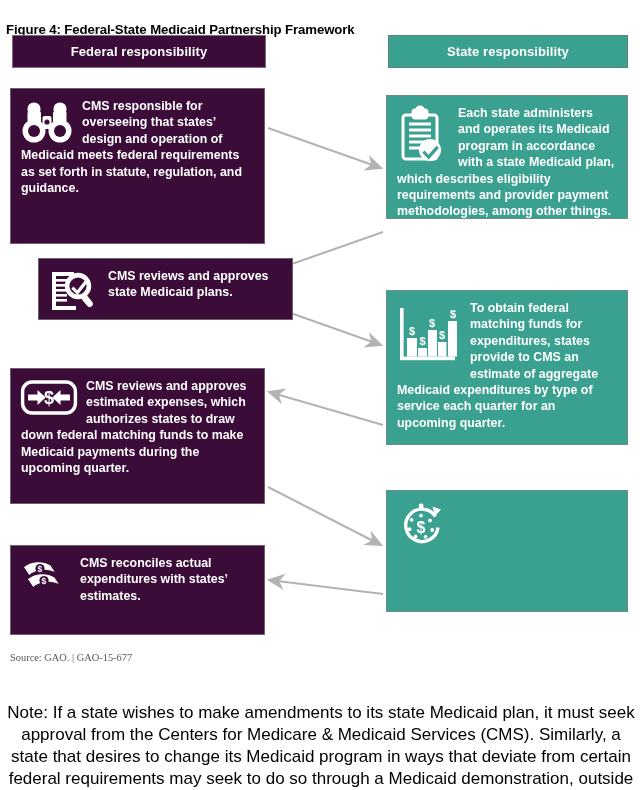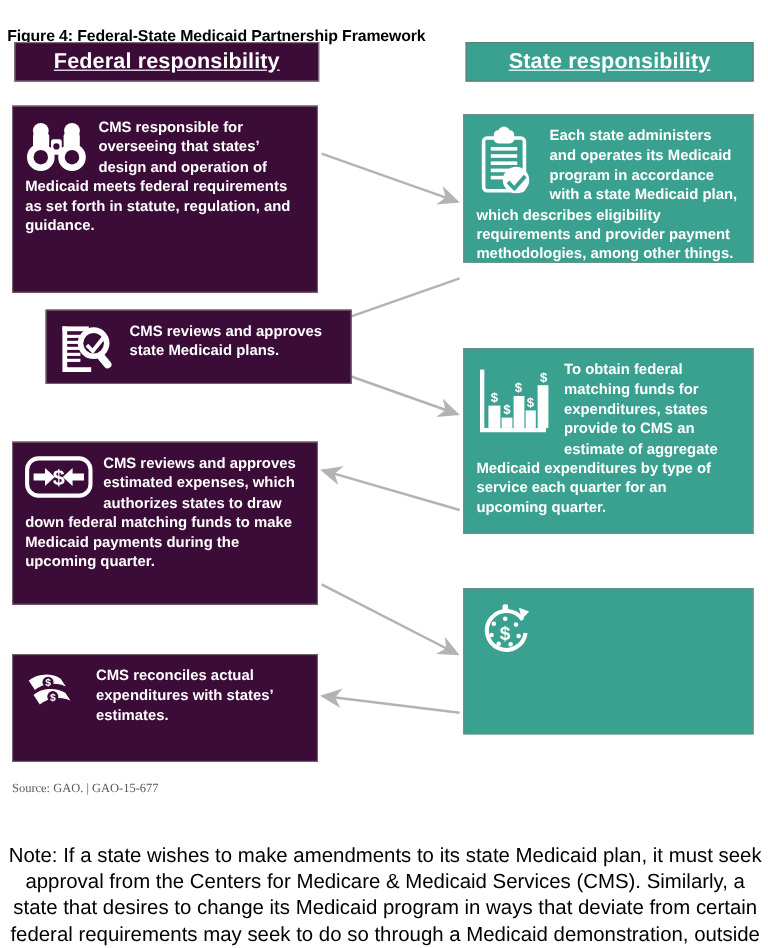--- a/index.html
+++ b/index.html
@@ -45,25 +45,24 @@
   }
 
   
   .col-header {
     position: absolute;
     box-sizing: border-box;
     height: 33px;
     display: flex;
     align-items: center;
     justify-content: center;
-    font-size: 18px;
+    font-size: 13px;
     font-weight: bold;
     color: #ffffff;
     letter-spacing: 0.1px;
-    text-decoration: underline;
   }
   .col-header.federal {
     left: 12px;
     top: 35px;
     width: 254px;
     background: #3c0c38;
     border: 1px solid #7d6c7b;
   }
   .col-header.state {
     left: 388px;

